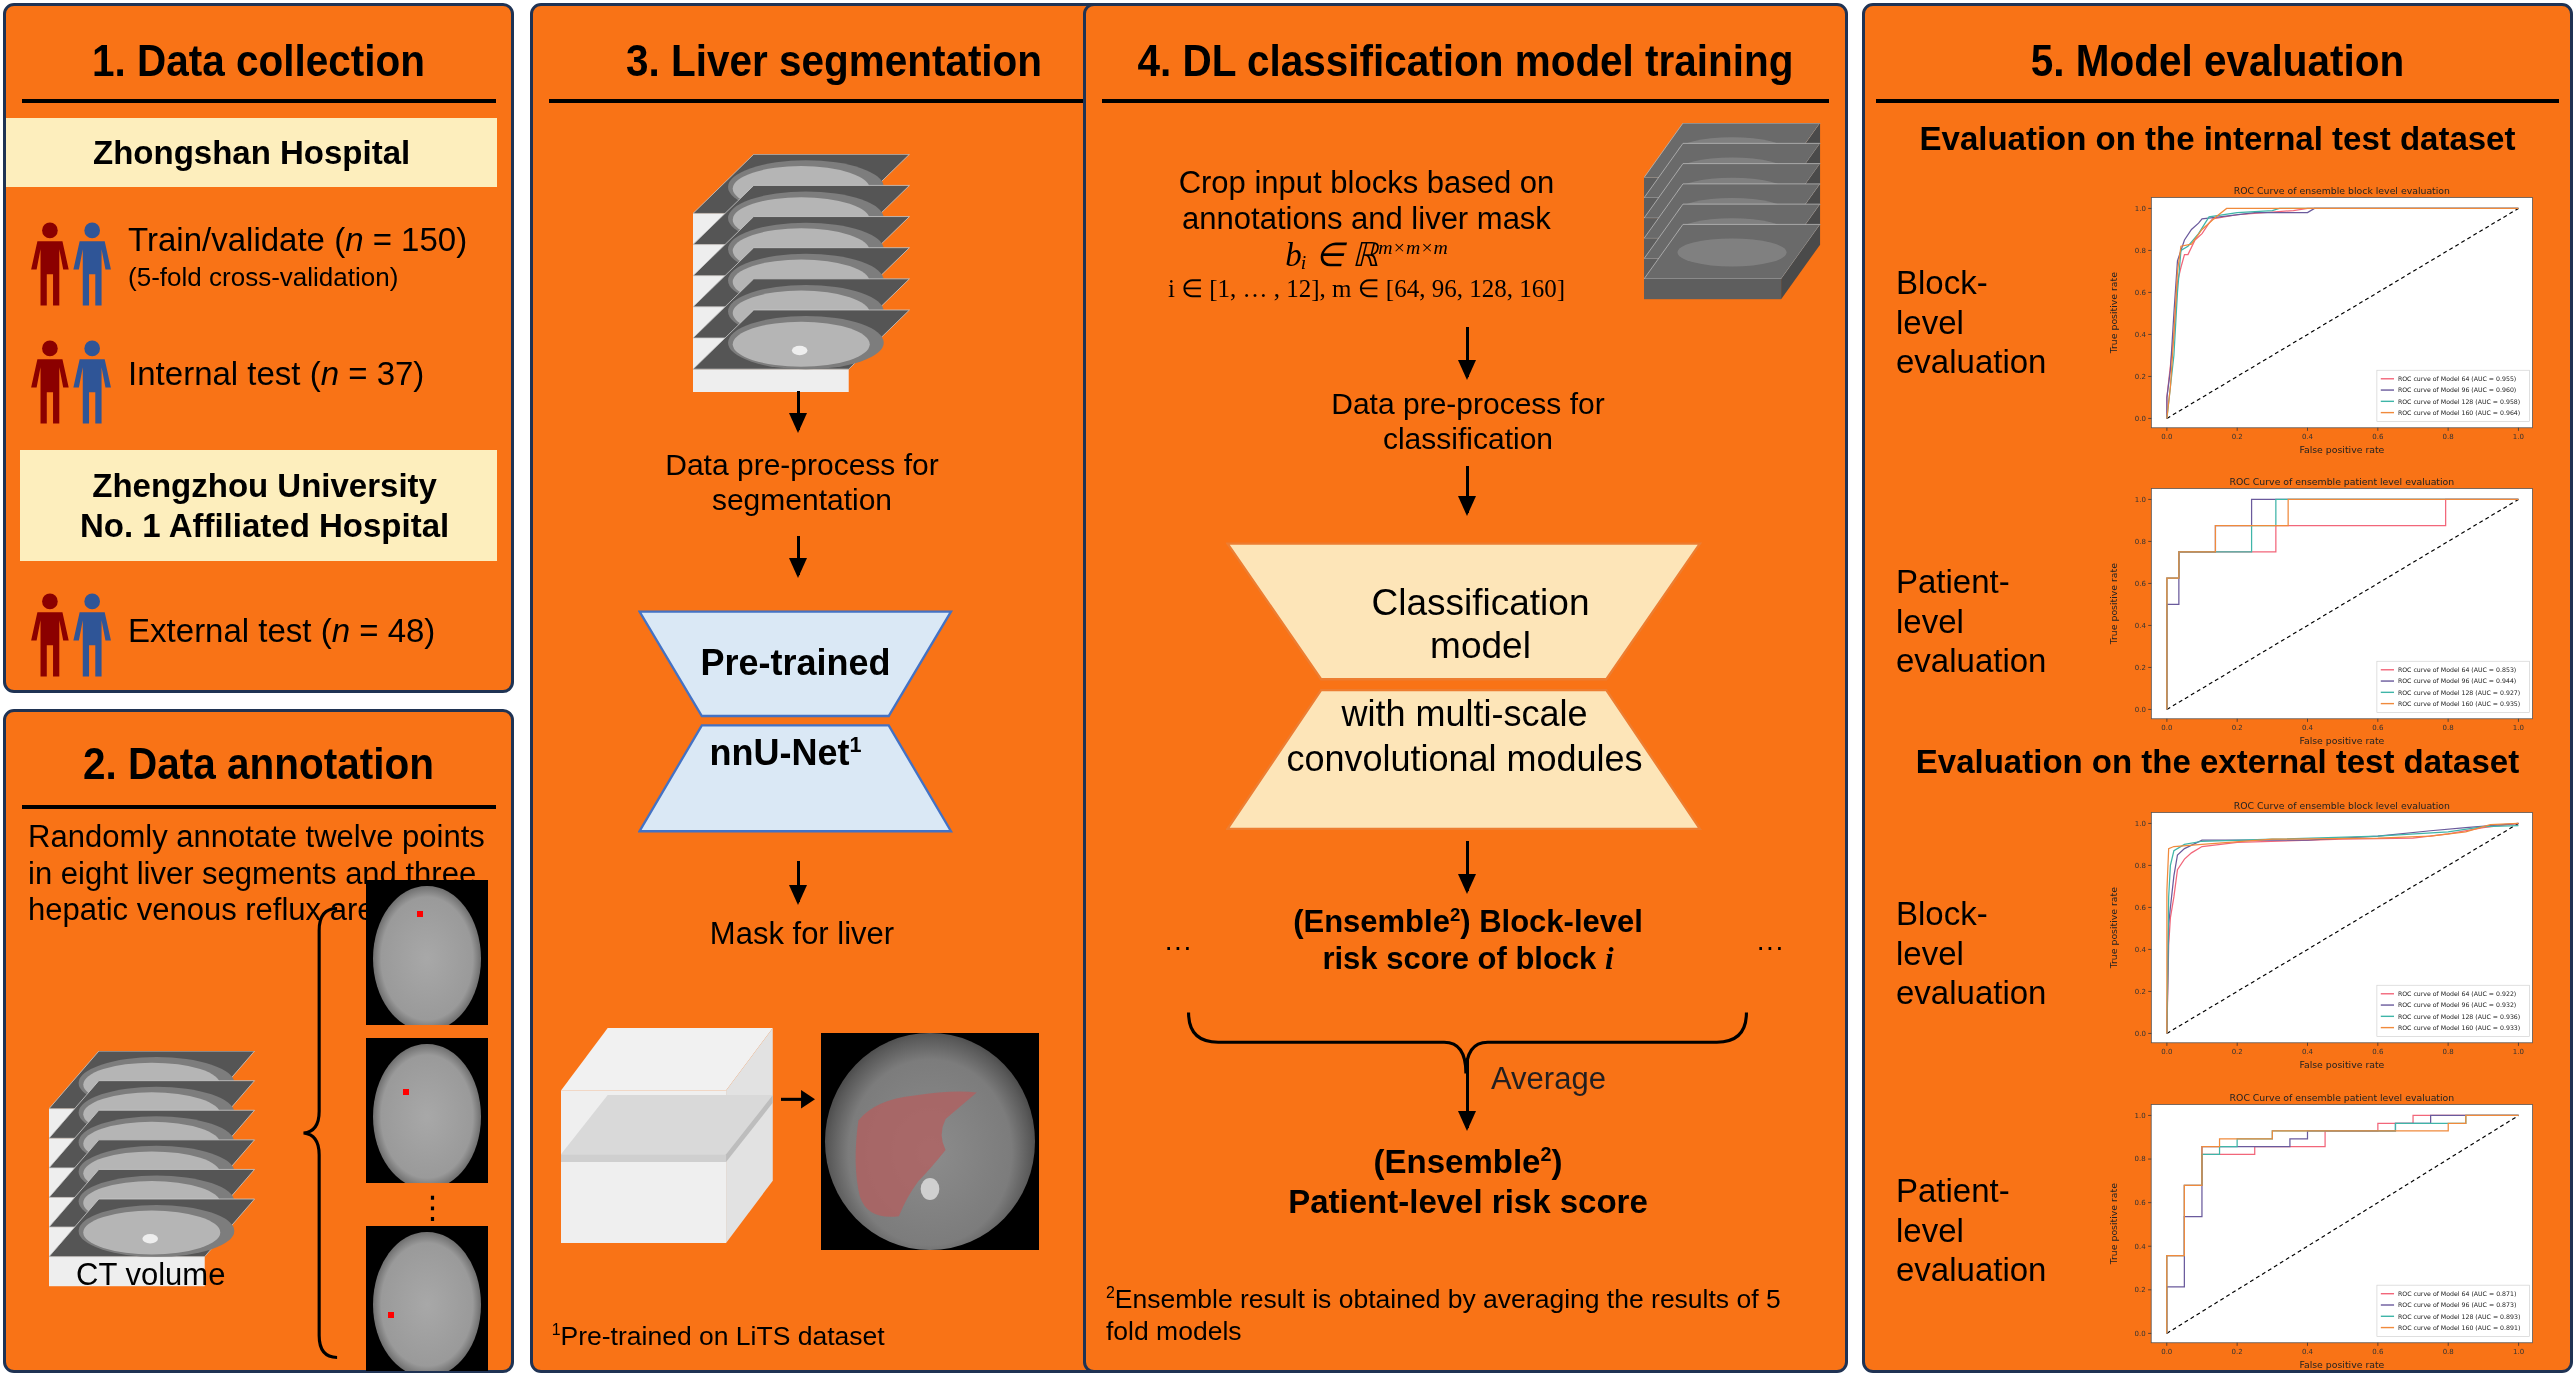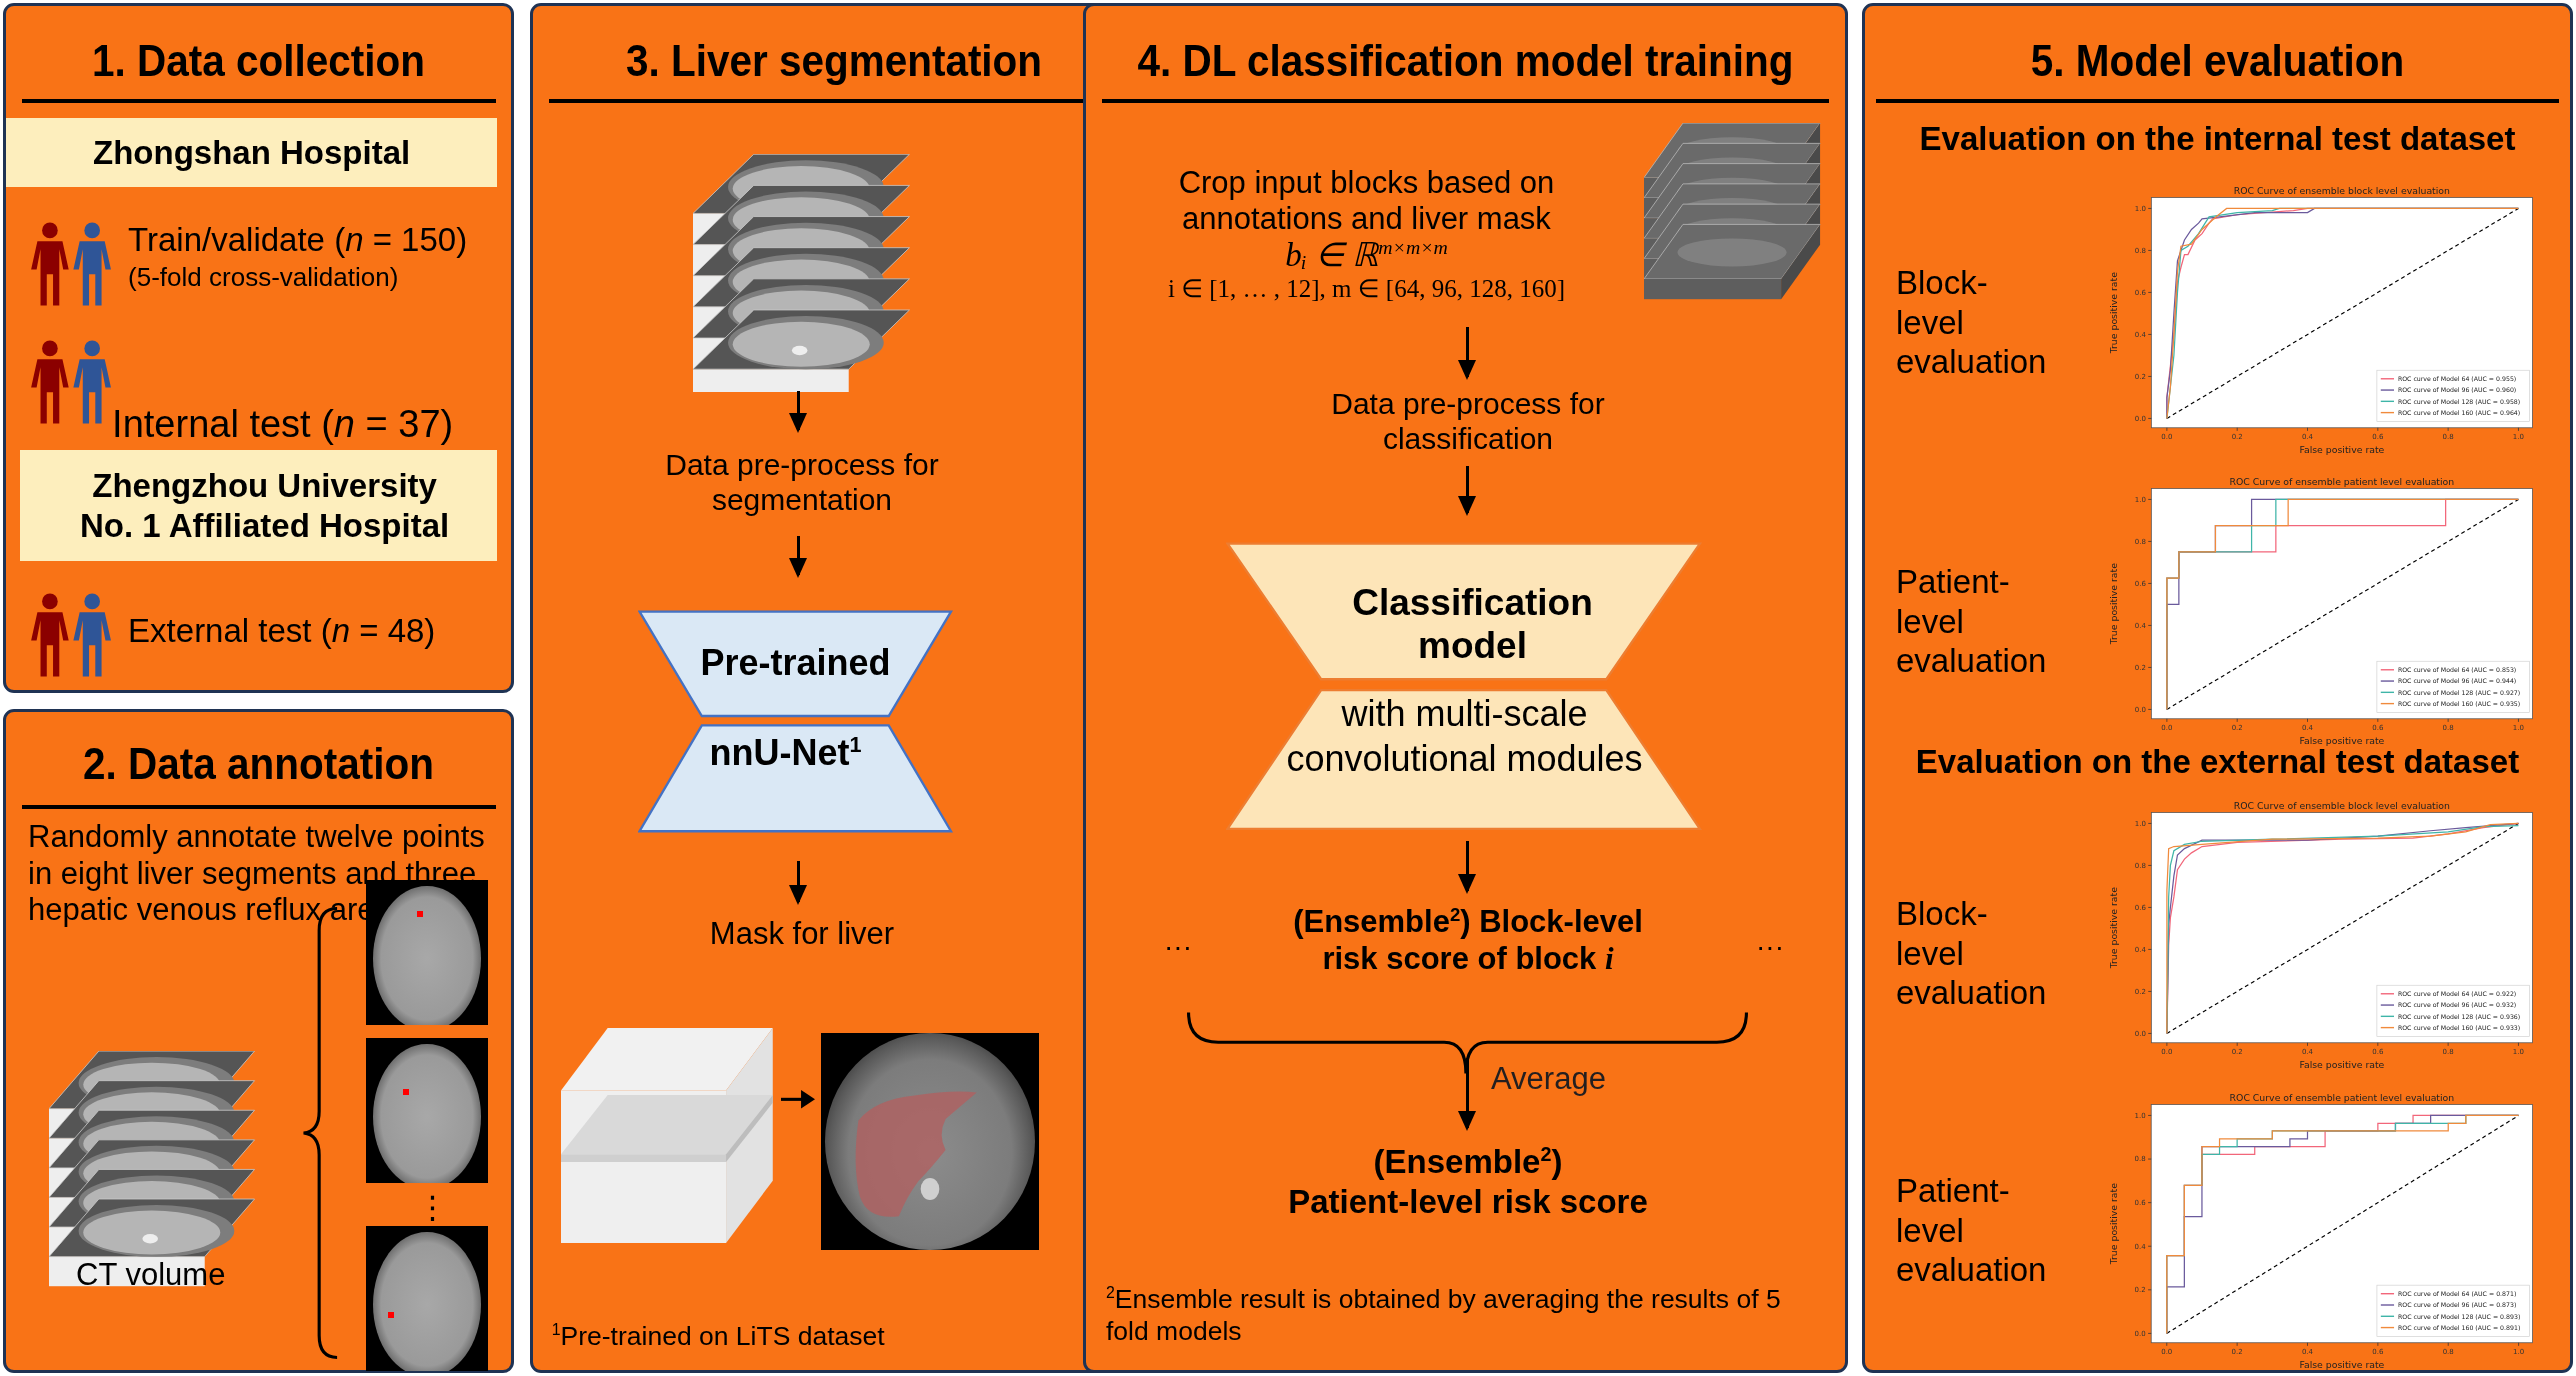--- a/index.html
+++ b/index.html
@@ -51,21 +51,21 @@
     <svg width="90" height="90" viewBox="0 0 115 115" class="abs" style="left:0;top:0;">
       <g fill="#8b0000">
           <circle cx="28" cy="12" r="10"></circle>
           <path d="M12 26h32l8 36h-7l-5-26v72h-8v-40h-8v40h-8v-72l-5 26h-7z"></path>
         </g>
       <g fill="#2f5597">
           <circle cx="82" cy="12" r="10"></circle>
           <path d="M66 26h32l8 36h-7l-5-26v72h-8v-40h-8v40h-8v-72l-5 26h-7z"></path>
         </g>
     </svg>
-    <div class="abs txt" style="left:84px;top:15.6px;white-space:nowrap;font-size:38px;margin-top:47px;">
+    <div class="abs txt" style="left:100px;top:15.6px;white-space:nowrap;font-size:33px;">
       <span>Internal test (</span><i>n</i><span> = 37)</span>
     </div>
   </div>
 
   <div class="hosp" style="left:14px;right:14px;top:444px;height:111px;flex-direction:column;padding-left:12px;">
     <span>Zhengzhou University</span>
     <span>No. 1 Affiliated Hospital</span>
   </div>
 
   <div class="abs" style="left:22px;top:586px;">
@@ -299,21 +299,21 @@
   </svg>
 
   <div class="arrow" style="left:380px;top:321px;height:50px;"></div>
   <div class="abs center txt" style="left:226px;width:312px;top:380px;font-size:30px;">Data pre-process for classification</div>
   <div class="arrow" style="left:380px;top:460px;height:47px;"></div>
 
   <svg class="abs" style="left:140px;top:536px;" width="477" height="290" viewBox="0 0 612 372">
     <polygon points="2,2 608,2 488,176 122,176" fill="#fde5b8" stroke="#ed7d31" stroke-width="3"></polygon>
     <polygon points="122,190 488,190 608,368 2,368" fill="#fde5b8" stroke="#ed7d31" stroke-width="3"></polygon>
   </svg>
-  <div class="abs center" style="left:148px;width:477px;top:576px;font-size:37px;font-weight:bold;line-height:1.15;">
+  <div class="abs center" style="left:156px;width:477px;top:576px;font-size:37px;font-weight:normal;line-height:1.15;">
     <div>Classification</div>
     <div>model</div>
   </div>
   <div class="abs center" style="left:140px;width:477px;top:685px;font-size:36px;line-height:1.25;">
     <div>with multi-scale</div>
     <div>convolutional modules</div>
   </div>
 
   <div class="arrow" style="left:380px;top:835px;height:50px;"></div>
   <div class="abs center" style="left:156px;width:452px;top:897px;font-size:31px;font-weight:bold;line-height:1.2;">

